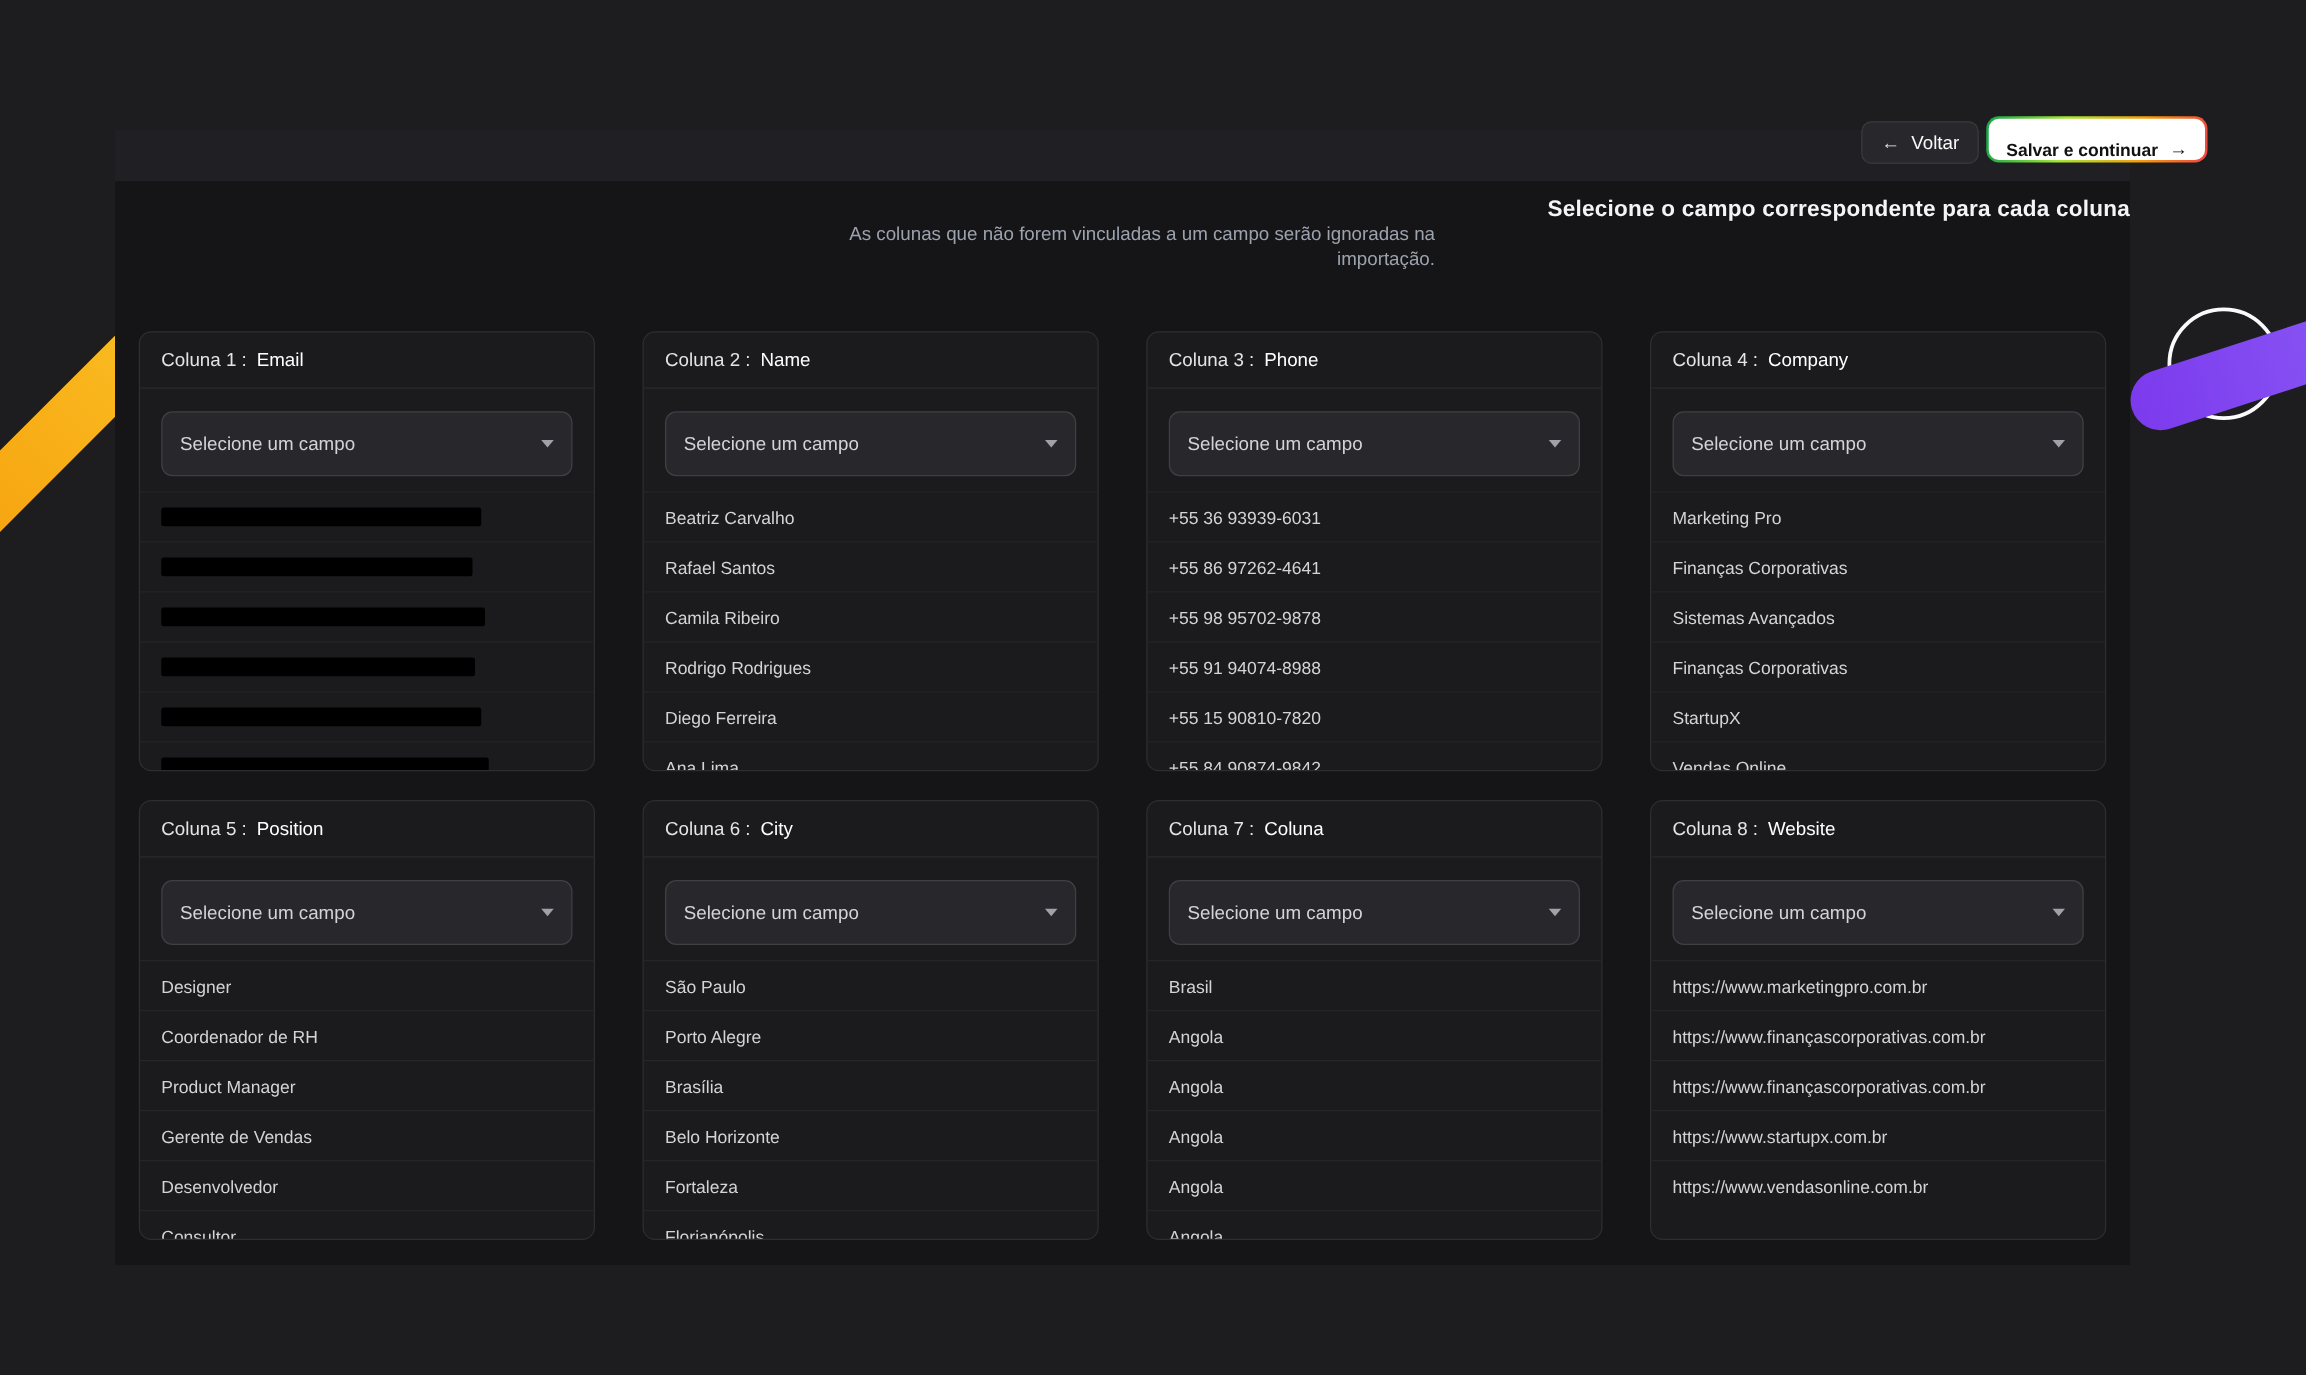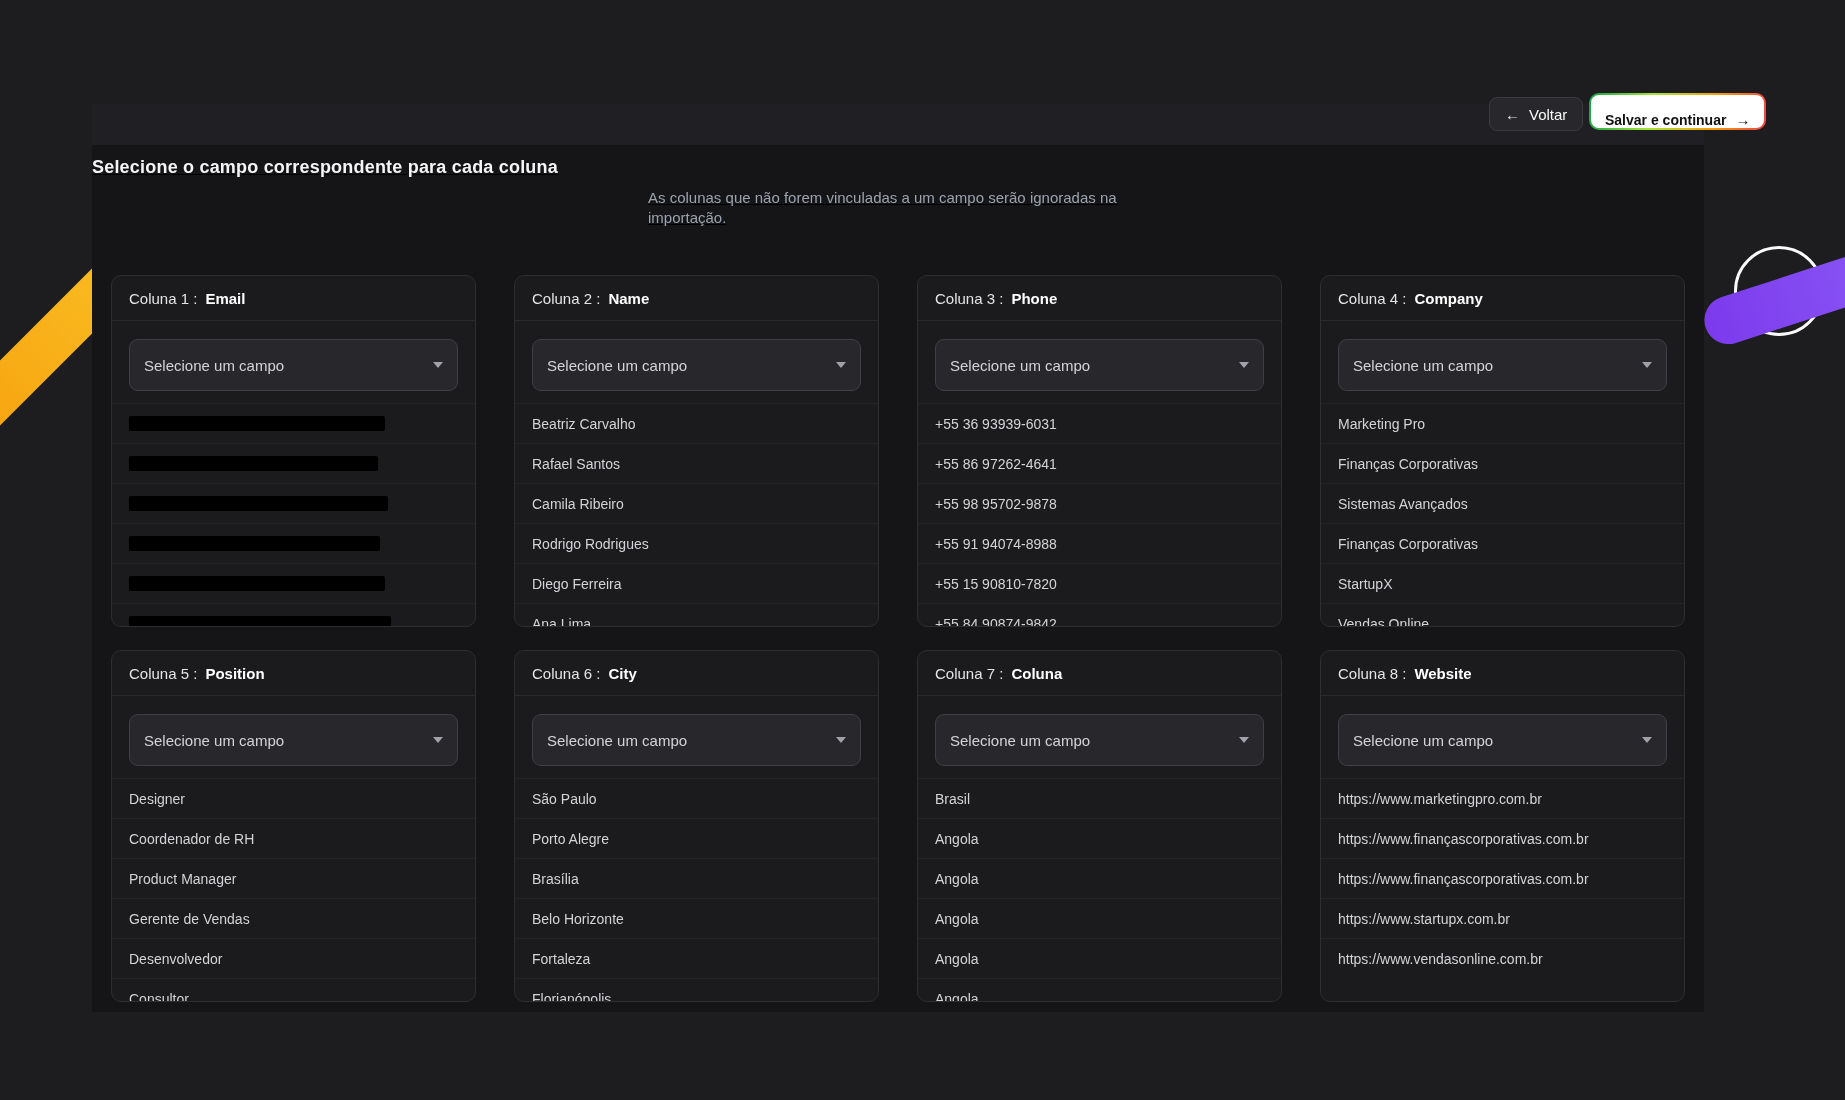--- a/index.html
+++ b/index.html
@@ -26,45 +26,45 @@
     transform:rotate(-18deg); z-index:0;
   }
 
   
   .panel {
     position:absolute; left:92px; top:104px; width:1612px; height:908px;
     background:#151517; z-index:1;
   }
   .topstrip { height:41px; background:#202024; }
 
-  .page-head { text-align:left;text-decoration:underline; }
+  .page-head { text-align:right; }
   .page-title {
     margin-top:12px; font-size:18px; font-weight:700; color:#f4f4f5;
     letter-spacing:.2px;
   }
   .page-sub {
-    margin:10px auto 0; width:500px; font-size:15px; line-height:20px;
+    margin:0 auto 0; width:500px; font-size:15px; line-height:20px;
     color:#9ca3af;
   }
 
   
   .grid {
     margin-top:47px;
     display:grid; grid-template-columns:repeat(4,365px);
     gap:23px 38px; justify-content:center;
   }
   .card {
     background:#1b1b1e; border:1px solid #2e2e32; border-radius:10px;
     height:352px; overflow:hidden;
   }
   .card-header {
     height:45px; display:flex; align-items:center; gap:8px; padding:0 17px;
     border-bottom:1px solid #2a2a2e; font-size:15px; color:#e4e4e7;
   }
-  .cfield { font-weight:700; color:#ffffff; }
+  .cfield { font-weight:400; color:#ffffff; }
 
   .select {
     margin:18px 17px 12px; height:52px;
     border:1px solid #3f3f45; background:#28282c; border-radius:9px;
     display:flex; align-items:center; justify-content:space-between;
     padding:0 14px; color:#d4d4d8; font-size:15px; cursor:pointer;
   }
   .chevron {
     width:0; height:0;
     border-left:5px solid transparent; border-right:5px solid transparent;

